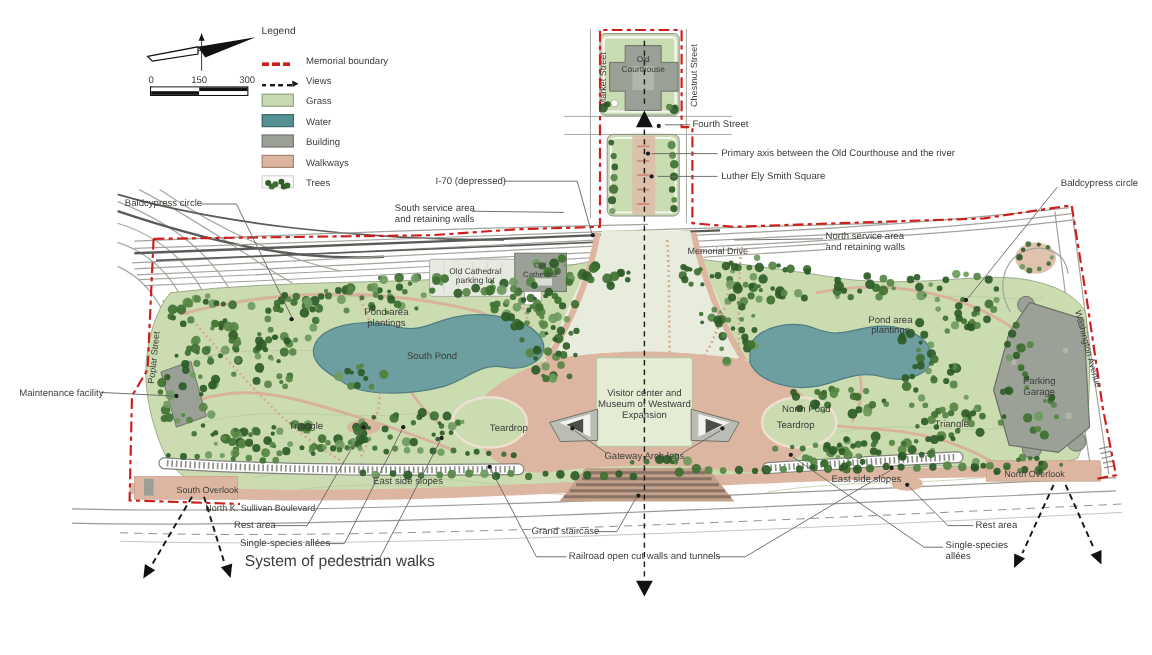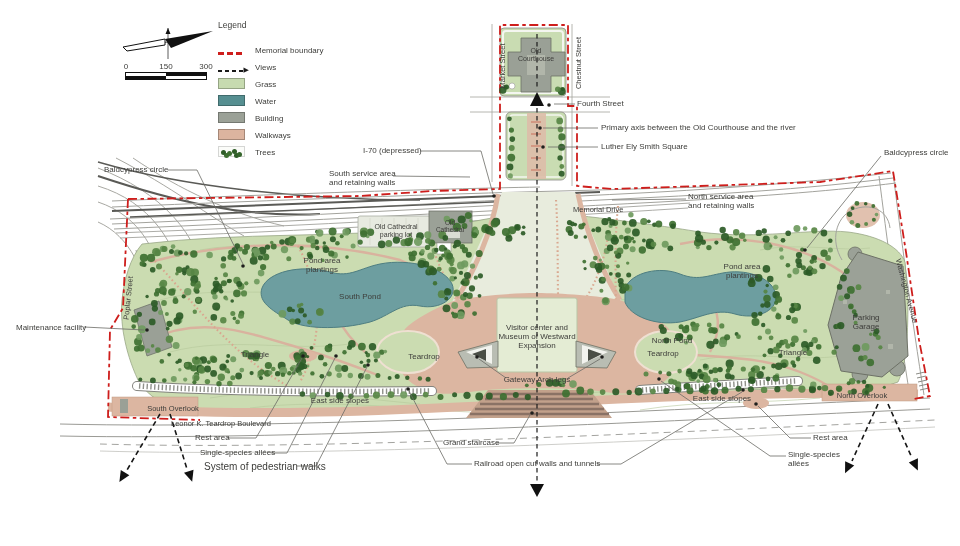--- a/index.html
+++ b/index.html
@@ -1157,24 +1157,24 @@
       <div class="ann center" style="left: 424px; top: 357px; font-size: 8px;">Teardrop</div>
       <div class="ann center" style="left: 663px; top: 354px; font-size: 8px;">Teardrop</div>
       <div class="ann center" style="left: 537px; top: 337px; font-size: 8px;">Visitor center and
 Museum of Westward
 Expansion</div>
       <div class="ann center" style="left: 537px; top: 380px; font-size: 8px;">Gateway Arch legs</div>
       <div class="ann center" style="left: 173px; top: 409px; font-size: 7.5px;">South Overlook</div>
       <div class="ann center" style="left: 340px; top: 401px; font-size: 8px;">East side slopes</div>
       <div class="ann center" style="left: 722px; top: 399px; font-size: 8px;">East side slopes</div>
       <div class="ann center" style="left: 862px; top: 396px; font-size: 7.5px;">North Overlook</div>
-      <div class="ann" style="left: 171px; top: 420px; font-size: 7.5px;">Leonor K. Teardrop Boulevard</div>
+      <div class="ann" style="left: 171px; top: 420px; font-size: 7.5px;">North K. Sullivan Boulevard</div>
       <div class="ann" style="left: 195px; top: 433px; font-size: 8px;">Rest area</div>
       <div class="ann" style="left: 200px; top: 448px; font-size: 8px;">Single-species allées</div>
-      <div class="ann" style="left: 204px; top: 461px; font-size: 10px;">System of pedestrian walks</div>
+      <div class="ann" style="left: 204px; top: 461px; font-size: 13px;">System of pedestrian walks</div>
       <div class="ann" style="left: 443px; top: 438px; font-size: 8px;">Grand staircase</div>
       <div class="ann" style="left: 474px; top: 459px; font-size: 8px;">Railroad open cut walls and tunnels</div>
       <div class="ann" style="left: 813px; top: 433px; font-size: 8px;">Rest area</div>
       <div class="ann" style="left: 788px; top: 450px; font-size: 8px;">Single-species
 allées</div>
     </div>
 
 </div>
 
 </body></html>

